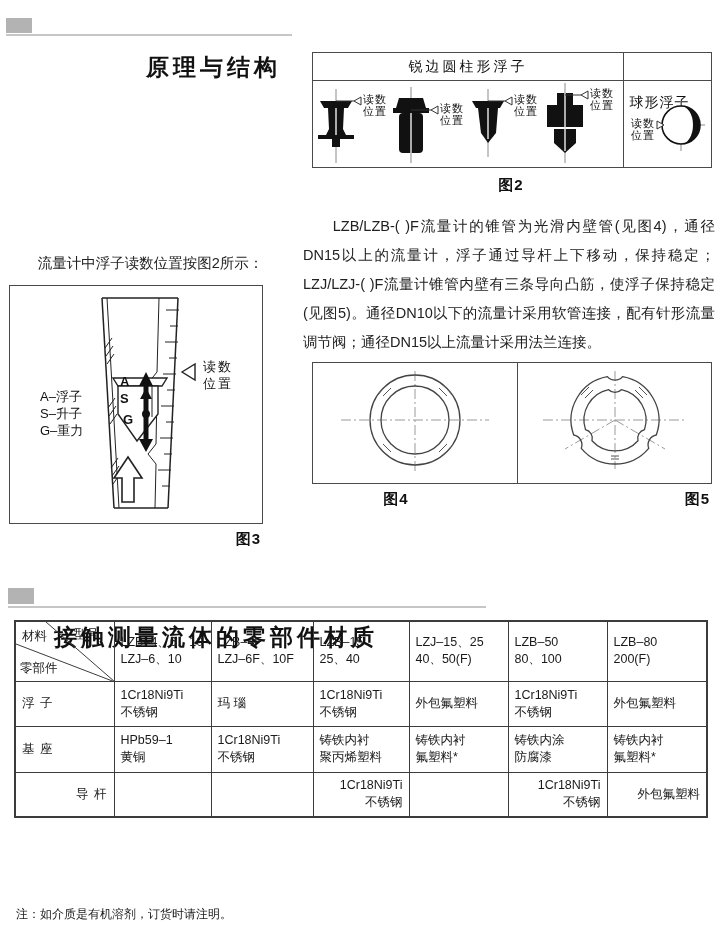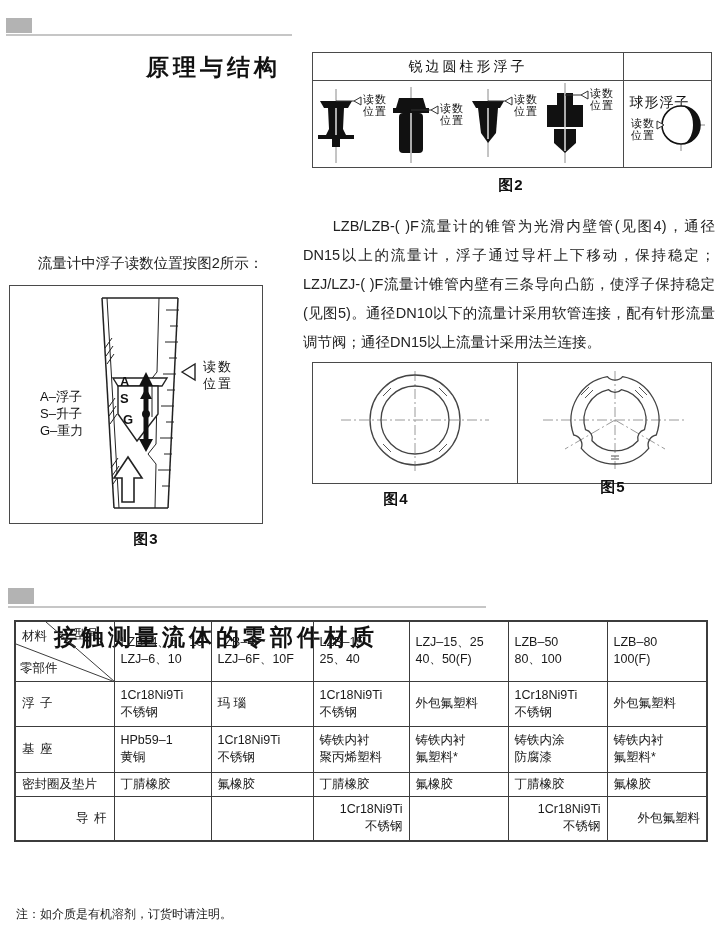--- a/index.html
+++ b/index.html
@@ -97,21 +97,21 @@
     </svg>
     <div class="abs asg" style="left:110px;top:88px;">A</div>
     <div class="abs asg" style="left:110px;top:105px;">S</div>
     <div class="abs asg" style="left:113px;top:126px;">G</div>
     <div class="abs leg" style="left:30px;top:102px;">A–浮子
 S–升子
 G–重力</div>
     <div class="abs leg" style="left:193px;top:72px;letter-spacing:2px;">读数
 位置</div>
   </div>
-  <div class="abs figcap" style="left:20px;top:530px;width:252px;">图3</div>
+  <div class="abs figcap" style="left:9px;top:530px;width:252px;text-align:right;">图3</div>
 
   <div class="abs figbox" style="left:312px;top:52px;width:398px;height:114px;">
     <div class="abs" style="left:0;top:0;width:398px;height:27px;border-bottom:1px solid #4a4a4a;"></div>
     <div class="abs" style="left:310px;top:0;width:1px;height:114px;background:#4a4a4a;"></div>
     <div class="abs fig2hdr" style="left:0;top:0;width:310px;">锐边圆柱形浮子</div>
     <div class="abs fig2hdr" style="left:303px;top:0;width:87px;letter-spacing:1px;margin-top:36px;">球形浮子</div>
 
     <svg class="abs" style="left:0;top:28px;" width="398" height="85" viewBox="0 0 398 85">
 
       <g stroke="#8a8a8a" stroke-width="1">
@@ -216,21 +216,21 @@
         <line x1="120" y1="24" x2="128" y2="32"></line>
           <line x1="116" y1="27" x2="124" y2="35"></line>
         <line x1="62" y1="32" x2="70" y2="24"></line>
           <line x1="66" y1="35" x2="74" y2="27"></line>
         <line x1="92" y1="93" x2="100" y2="93"></line>
           <line x1="92" y1="96" x2="100" y2="96"></line>
       </g>
     </svg>
   </div>
   <div class="abs figcap" style="left:294px;top:490px;width:204px;">图4</div>
-  <div class="abs figcap" style="left:516px;top:478px;width:194px;">图5</div>
+  <div class="abs figcap" style="left:516px;top:490px;width:194px;text-align:right;">图5</div>
 
   <div class="abs sq" style="left:8px;top:588px;width:26px;height:16px;"></div>
   <div class="abs rule" style="left:8px;top:606px;width:478px;height:2px;"></div>
   <div class="abs sec-title" style="left:54px;top:576px;">接触测量流体的零部件材质</div>
 
   <table class="mat abs" style="left:14px;top:620px;">
     <colgroup>
       <col style="width:99px">
         <col style="width:97px">
         <col style="width:102px">
@@ -254,21 +254,21 @@
 LZJ–6、10</td>
       <td class="hdr">LZB–4F
 LZJ–6F、10F</td>
       <td class="hdr">LZB–15
 25、40</td>
       <td class="hdr">LZJ–15、25
 40、50(F)</td>
       <td class="hdr">LZB–50
 80、100</td>
       <td class="hdr">LZB–80
-100(F)</td>
+200(F)</td>
     </tr>
     <tr style="height:45px;padding-left:39px;">
       <td class="rowlab">浮 子</td>
       <td class="cell">1Cr18Ni9Ti
 不锈钢</td>
       <td class="cell">玛 瑙</td>
       <td class="cell">1Cr18Ni9Ti
 不锈钢</td>
       <td class="cell">外包氟塑料</td>
       <td class="cell">1Cr18Ni9Ti
@@ -283,29 +283,20 @@
 不锈钢</td>
       <td class="cell">铸铁内衬
 聚丙烯塑料</td>
       <td class="cell">铸铁内衬
 氟塑料*</td>
       <td class="cell">铸铁内涂
 防腐漆</td>
       <td class="cell">铸铁内衬
 氟塑料*</td>
     </tr>
-    <tr style="height:24px;">
-      <td class="rowlab" style="letter-spacing:0;">密封圈及垫片</td>
-      <td class="cell">丁腈橡胶</td>
-      <td class="cell">氟橡胶</td>
-      <td class="cell">丁腈橡胶</td>
-      <td class="cell">氟橡胶</td>
-      <td class="cell">丁腈橡胶</td>
-      <td class="cell">氟橡胶</td>
-    </tr>
     <tr style="height:45px;text-align:right;">
       <td class="rowlab">导 杆</td>
       <td class="cell"></td>
       <td class="cell"></td>
       <td class="cell">1Cr18Ni9Ti
 不锈钢</td>
       <td class="cell"></td>
       <td class="cell">1Cr18Ni9Ti
 不锈钢</td>
       <td class="cell">外包氟塑料</td>

